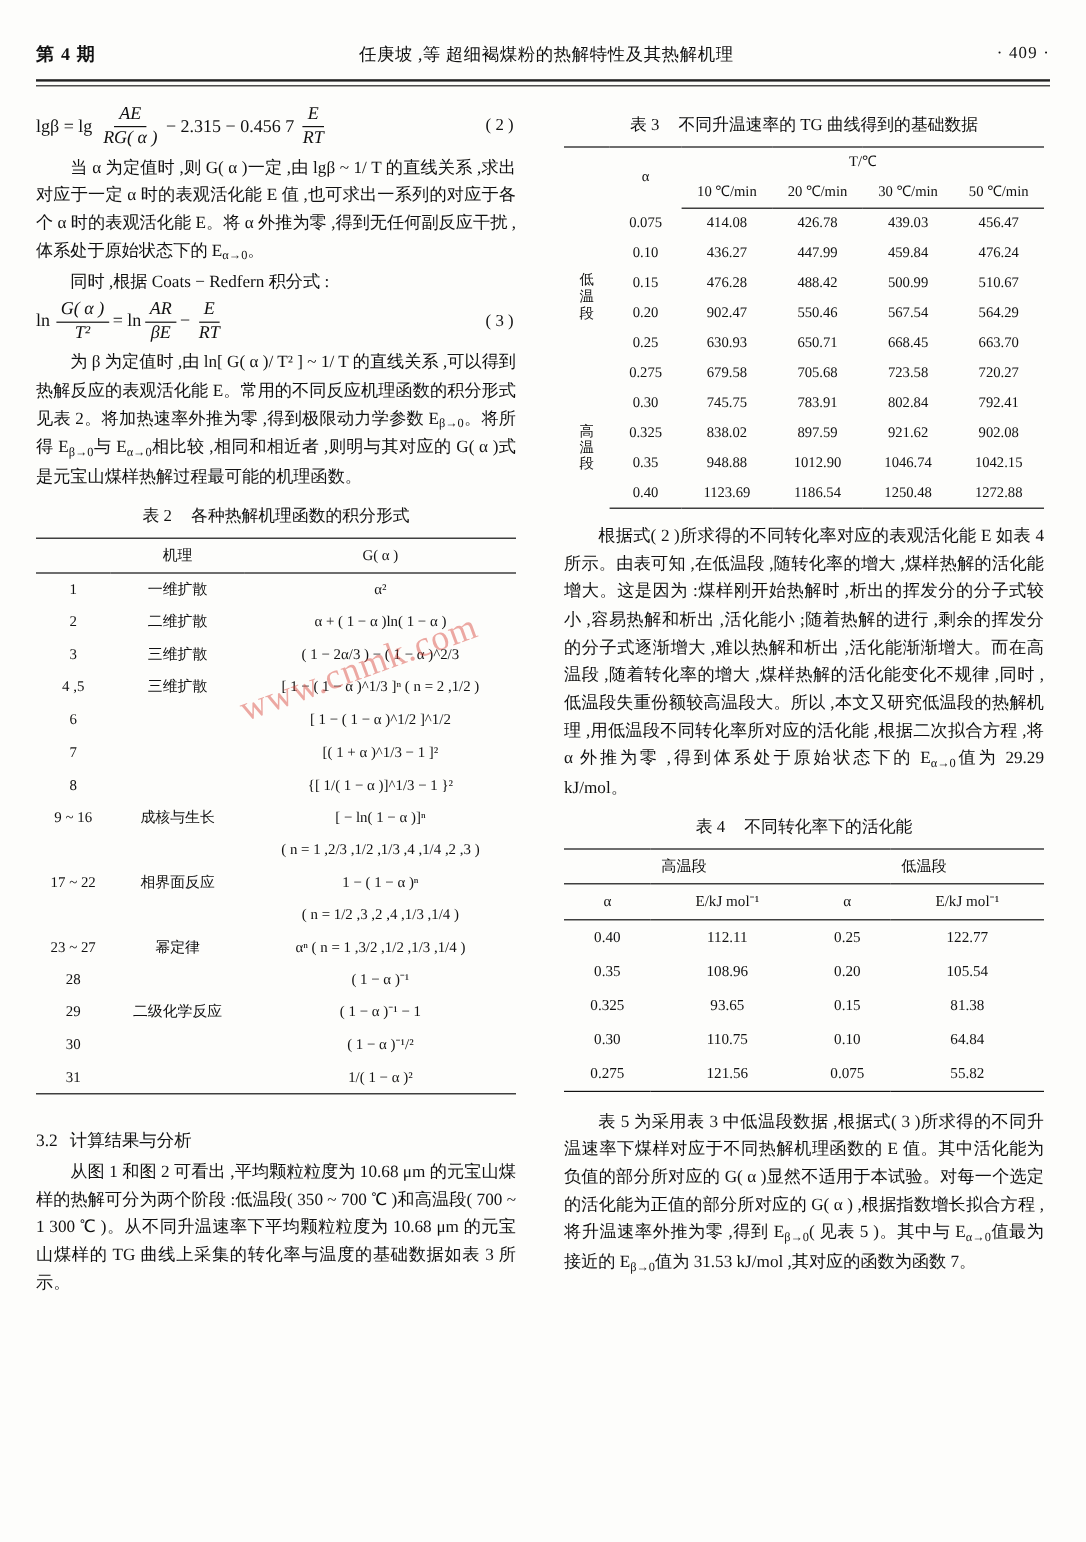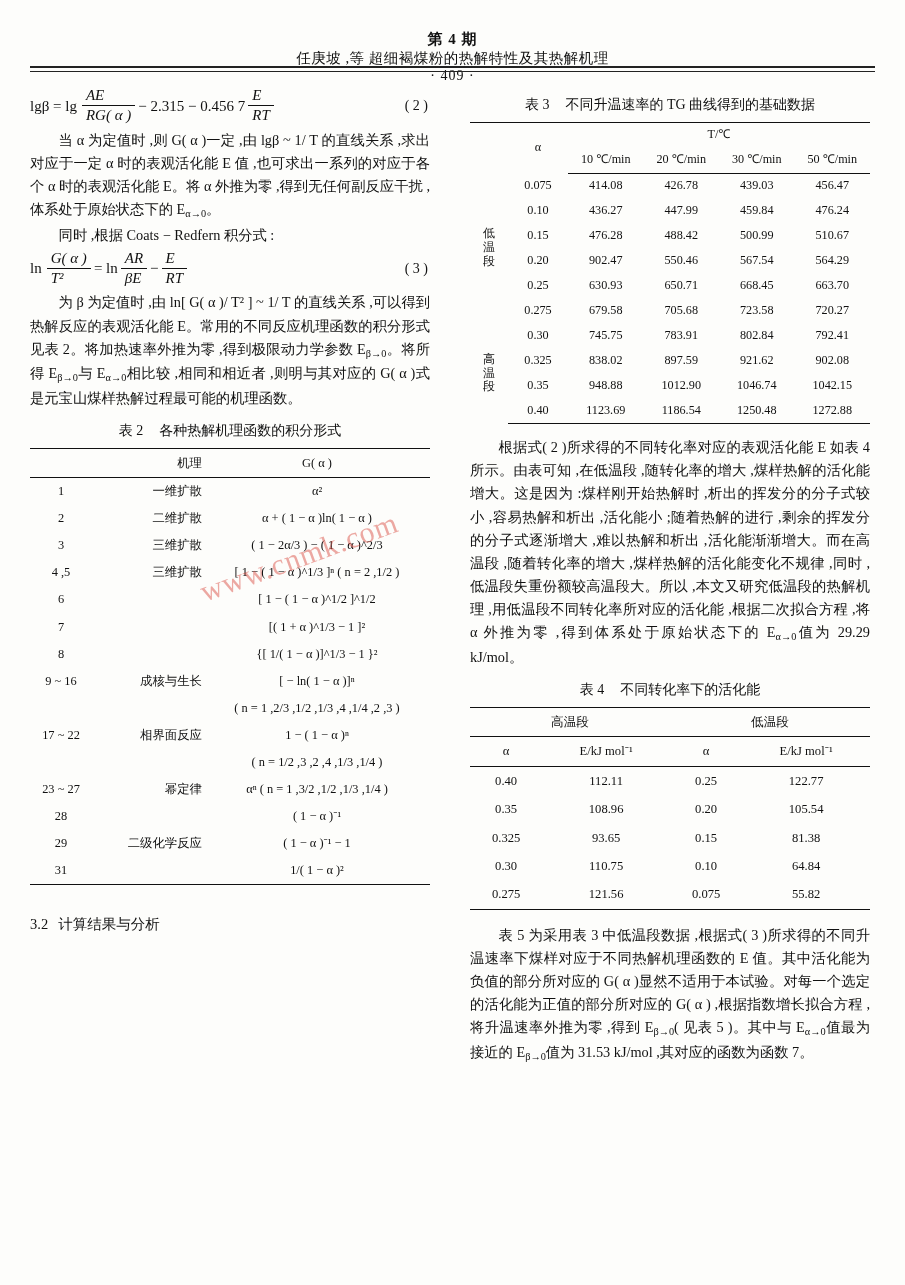--- a/index.html
+++ b/index.html
@@ -9,21 +9,21 @@
     font-family:"Liberation Serif", serif;
     color:#111;
     position:relative;
     overflow:hidden;
   }
   .page { position:relative; width:905px; height:1285px; box-sizing:border-box; padding:0; }
 
   
   .header {
     position:absolute; top:30px; left:30px; right:30px; height:30px;
-    display:flex; align-items:center;flex-direction:column;
+    display:flex; align-items:center;
   }
   .hdr-left { font-size:15px; font-weight:bold; letter-spacing:1px; }
   .hdr-center { flex:1; text-align:center; font-size:14.5px; letter-spacing:0.5px; }
   .hdr-right { font-size:14px; letter-spacing:1px; }
   .hdr-rule {
     position:absolute; top:66px; left:30px; right:30px;
     border-top:2px solid #222; border-bottom:1px solid #222; height:3px;
   }
 
   
@@ -34,40 +34,40 @@
   .col-left { left:30px; }
   .col-right { left:470px; }
 
   p.para { margin:0 0 1px 0; text-indent:2em; }
 
   
   .formula { position:relative; margin:3px 0 4px 0; font-family:"Liberation Serif", serif; }
   .frm-line { display:flex; align-items:center; font-size:15px; }
   .frm-line .lbl { margin-right:2px; }
   .eqno { position:absolute; right:2px; top:50%; transform:translateY(-50%); font-size:14px; }
-  .frac { display:inline-flex; flex-direction:column; vertical-align:middle; margin:0 3px; }
+  .frac { display:inline-flex; flex-direction:column; align-items:center; vertical-align:middle; margin:0 3px; }
   .frac .num { border-bottom:1px solid #111; padding:0 4px 1px 4px; line-height:1.15; }
   .frac .den { padding:1px 4px 0 4px; line-height:1.15; }
   .ital { font-style:italic; }
   .sub { font-size:0.72em; vertical-align:-0.3em; }
 
   
   .tbl-cap { text-align:center; font-size:14px; margin:10px 0 5px 0; }
   .tbl-cap .gap { display:inline-block; width:16px; }
   .rule-top td, .rule-top th { border-top:1.4px solid #111; }
   .rule-bot td, .rule-bot th { border-bottom:1.4px solid #111; }
   .rule-thin td, .rule-thin th { border-bottom:0.8px solid #111; }
 
   
   .t2wrap { border-top:1.5px solid #111; border-bottom:1.5px solid #111; padding:0; }
   table.t2 { border-collapse:collapse; width:100%; font-size:12.4px; }
   table.t2 td { padding:3.5px 2px; text-align:center; vertical-align:middle; }
   table.t2 tr.head td { border-bottom:0.9px solid #111; padding-bottom:4px; }
   .t2 .c1 { width:58px; }
-  .t2 .c2 { width:108px;text-align:right; }
+  .t2 .c2 { width:108px; }
 
   
   .t3wrap { position:relative; }
   table.t3 { border-collapse:collapse; width:100%; font-size:12.2px; }
   table.t3 td { padding:2.6px 2px; text-align:center; }
   .t3 .seg { width:34px; font-size:12px; line-height:1.15; }
   .t3 .alpha { width:56px; }
 
   
   table.t4 { border-collapse:collapse; width:100%; font-size:12.6px; }
@@ -217,32 +217,38 @@
               <td class="c1">28</td>
               <td class="c2"></td>
               <td class="c3">( 1 − α )⁻¹</td>
             </tr>
             <tr>
               <td class="c1">29</td>
               <td class="c2">二级化学反应</td>
               <td class="c3">( 1 − α )⁻¹ − 1</td>
             </tr>
             <tr>
+              <td class="c1">30</td>
+              <td class="c2"></td>
+              <td class="c3">( 1 − α )⁻¹/²</td>
+            </tr>
+            <tr>
               <td class="c1">31</td>
               <td class="c2"></td>
               <td class="c3">1/( 1 − α )²</td>
             </tr>
           </tbody>
       </table>
     </div>
 
     <div class="sec-head">
       <span class="num">3.2</span><span>计算结果与分析</span>
     </div>
 
+    <p class="para">从图 1 和图 2 可看出 ,平均颗粒粒度为 10.68 μm 的元宝山煤样的热解可分为两个阶段 :低温段( 350 ~ 700 ℃ )和高温段( 700 ~ 1 300 ℃ )。从不同升温速率下平均颗粒粒度为 10.68 μm 的元宝山煤样的 TG 曲线上采集的转化率与温度的基础数据如表 3 所示。</p>
   </div>
 
   <div class="col col-right">
 
     <div class="tbl-cap">
       <span>表 3</span><span class="gap"></span><span>不同升温速率的 TG 曲线得到的基础数据</span>
     </div>
     <div class="t3wrap">
       <table class="t3">
         <tbody id="t3-body">

